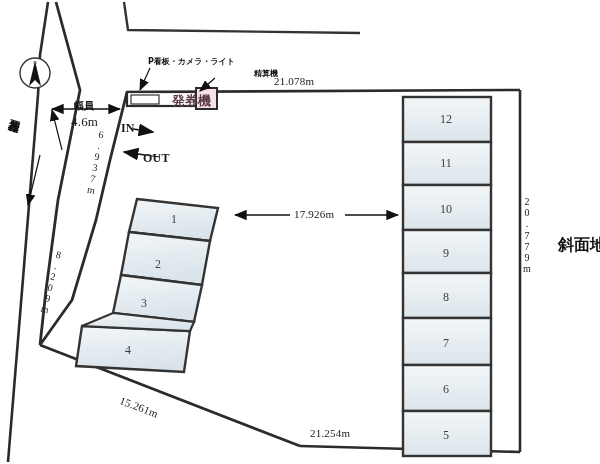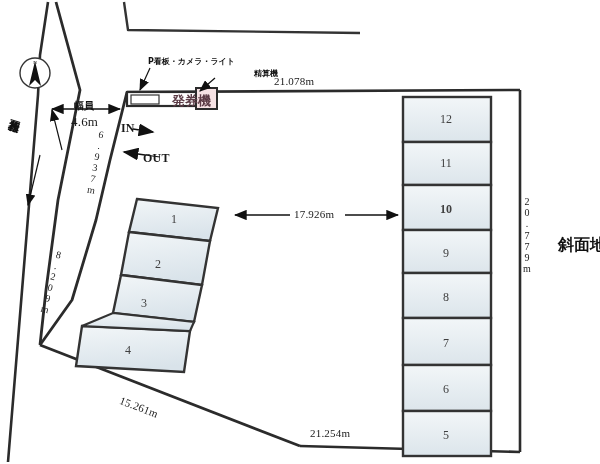--- a/index.html
+++ b/index.html
@@ -185,18 +185,18 @@
 
 <div class="lbl dim" style="left:294px; top:209px;">17.926m</div>
 
 <div class="stall-num" style="left:174px; top:219px;">1</div>
 <div class="stall-num" style="left:158px; top:264px;">2</div>
 <div class="stall-num" style="left:144px; top:303px;">3</div>
 <div class="stall-num" style="left:128px; top:350px;">4</div>
 
 <div class="stall-num" style="left:446px; top:119px;">12</div>
 <div class="stall-num" style="left:446px; top:163px;">11</div>
-<div class="stall-num" style="left:446px; top:209px;font-weight:bold;">10</div>
+<div class="stall-num" style="left:446px; top:209px;">10</div>
 <div class="stall-num" style="left:446px; top:253px;">9</div>
 <div class="stall-num" style="left:446px; top:297px;">8</div>
 <div class="stall-num" style="left:446px; top:343px;">7</div>
 <div class="stall-num" style="left:446px; top:389px;">6</div>
 <div class="stall-num" style="left:446px; top:435px;">5</div>
 
 </body></html>

